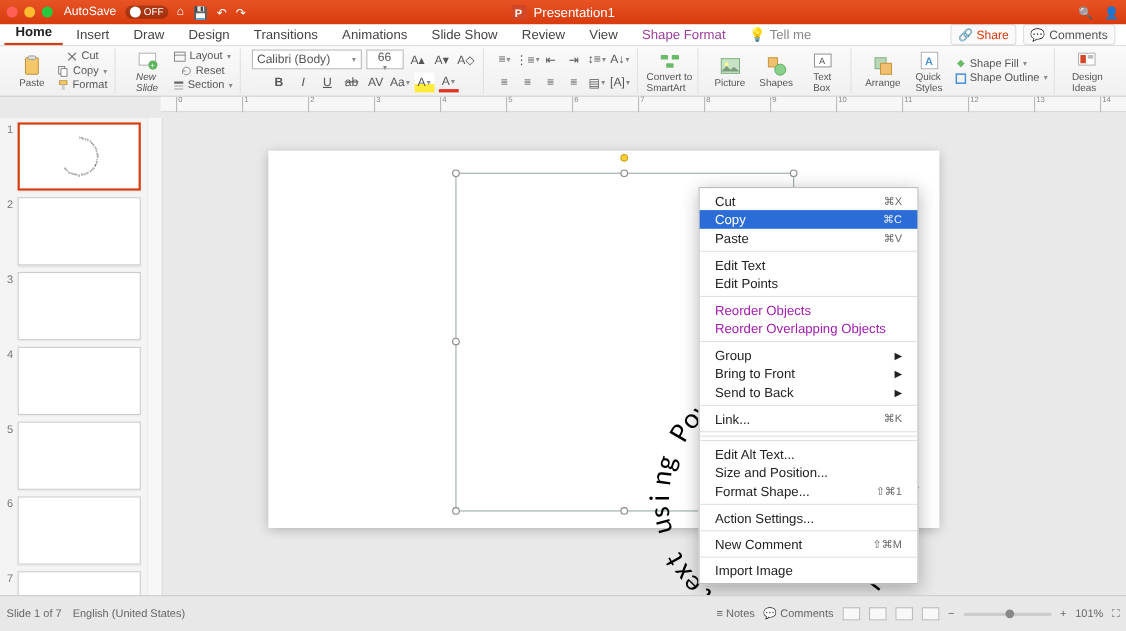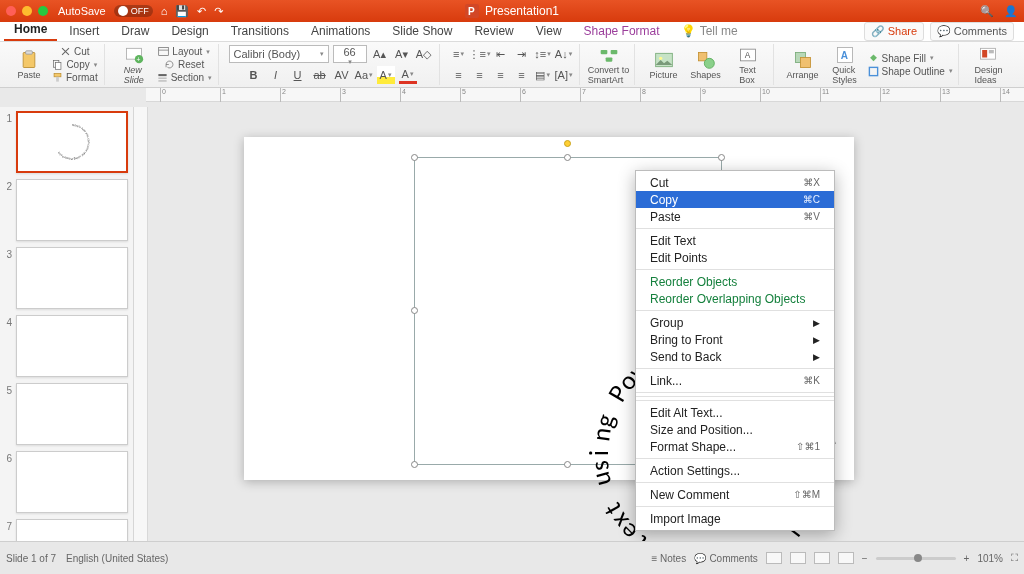--- a/index.html
+++ b/index.html
@@ -62,21 +62,21 @@
   .h-tl{left:-4px;top:-4px;} .h-tr{right:-4px;top:-4px;} .h-bl{left:-4px;bottom:-4px;} .h-br{right:-4px;bottom:-4px;}
   .h-l{left:-4px;top:50%;margin-top:-4px;} .h-r{right:-4px;top:50%;margin-top:-4px;}
   .h-t{top:-4px;left:50%;margin-left:-4px;} .h-b{bottom:-4px;left:50%;margin-left:-4px;}
   .rot{top:-18px;left:50%;margin-left:-4px;background:#ffcf33;border-color:#c9a21a;}
   .curved-text{position:absolute;left:50%;top:50%;transform:translate(-50%,-50%);width:290px;height:290px;}
   .curved-text span{position:absolute;left:50%;top:50%;font-family:Calibri,Arial,sans-serif;font-size:26px;color:#000;transform-origin:0 0;}
 
   
   .ctx{position:absolute;left:635px;top:170px;width:200px;background:#fff;border:1px solid #bcbcbc;box-shadow:0 4px 16px rgba(0,0,0,.3);font-size:12px;padding:3px 0;}
   .ctx-item{display:flex;justify-content:space-between;align-items:center;padding:2px 14px;height:17px;cursor:pointer;color:#222;}
-  .ctx-item.disabled{color:#15803d;cursor:default;}
+  .ctx-item.disabled{color:#a21caf;cursor:default;}
   .ctx-item.highlight{background:#2b6cd6;color:#fff;}
   .ctx-sep{height:1px;background:#e0e0e0;margin:3px 0;}
   .ctx-sub{font-size:10px;color:#666;}
   .ctx-item.highlight .ctx-sub{color:#e8f0ff;}
   .chev{font-size:9px;}
 
   
   .notes{position:absolute;bottom:13px;left:146px;right:0;height:20px;background:#f3f3f3;border-top:1px solid #d6d6d6;padding:3px 8px;color:#999;font-size:11px;}
 
   

